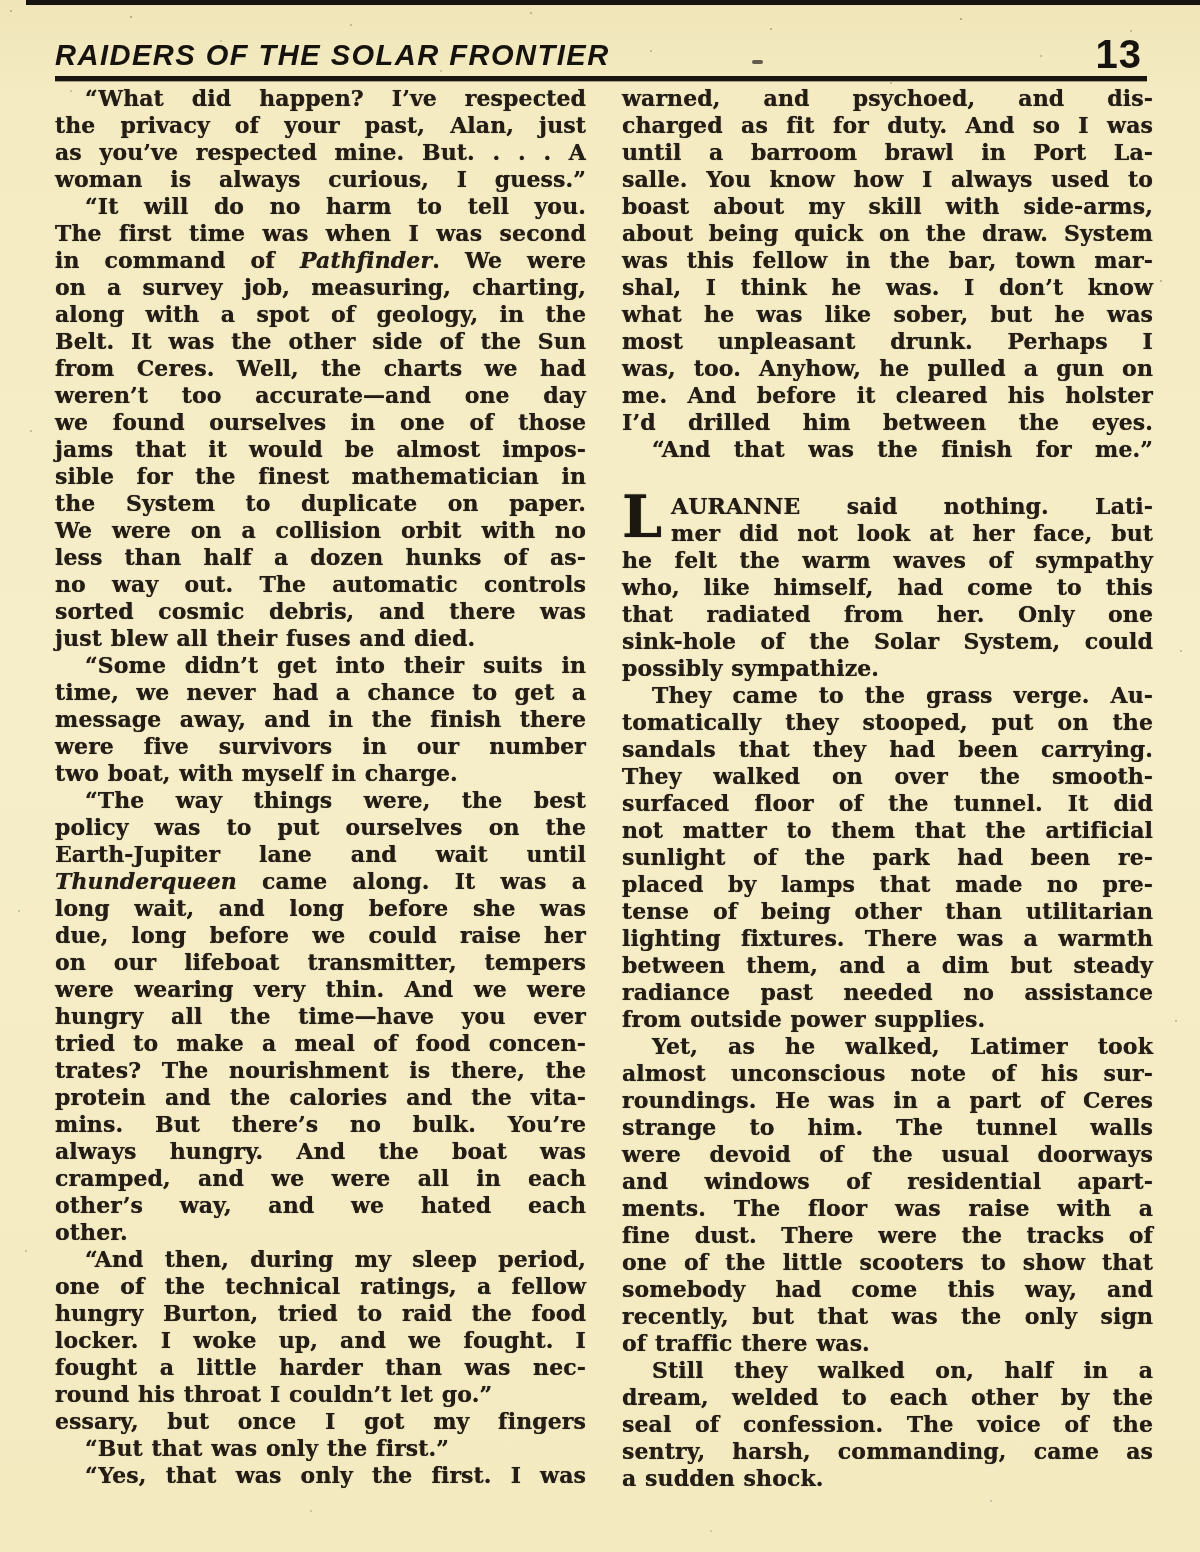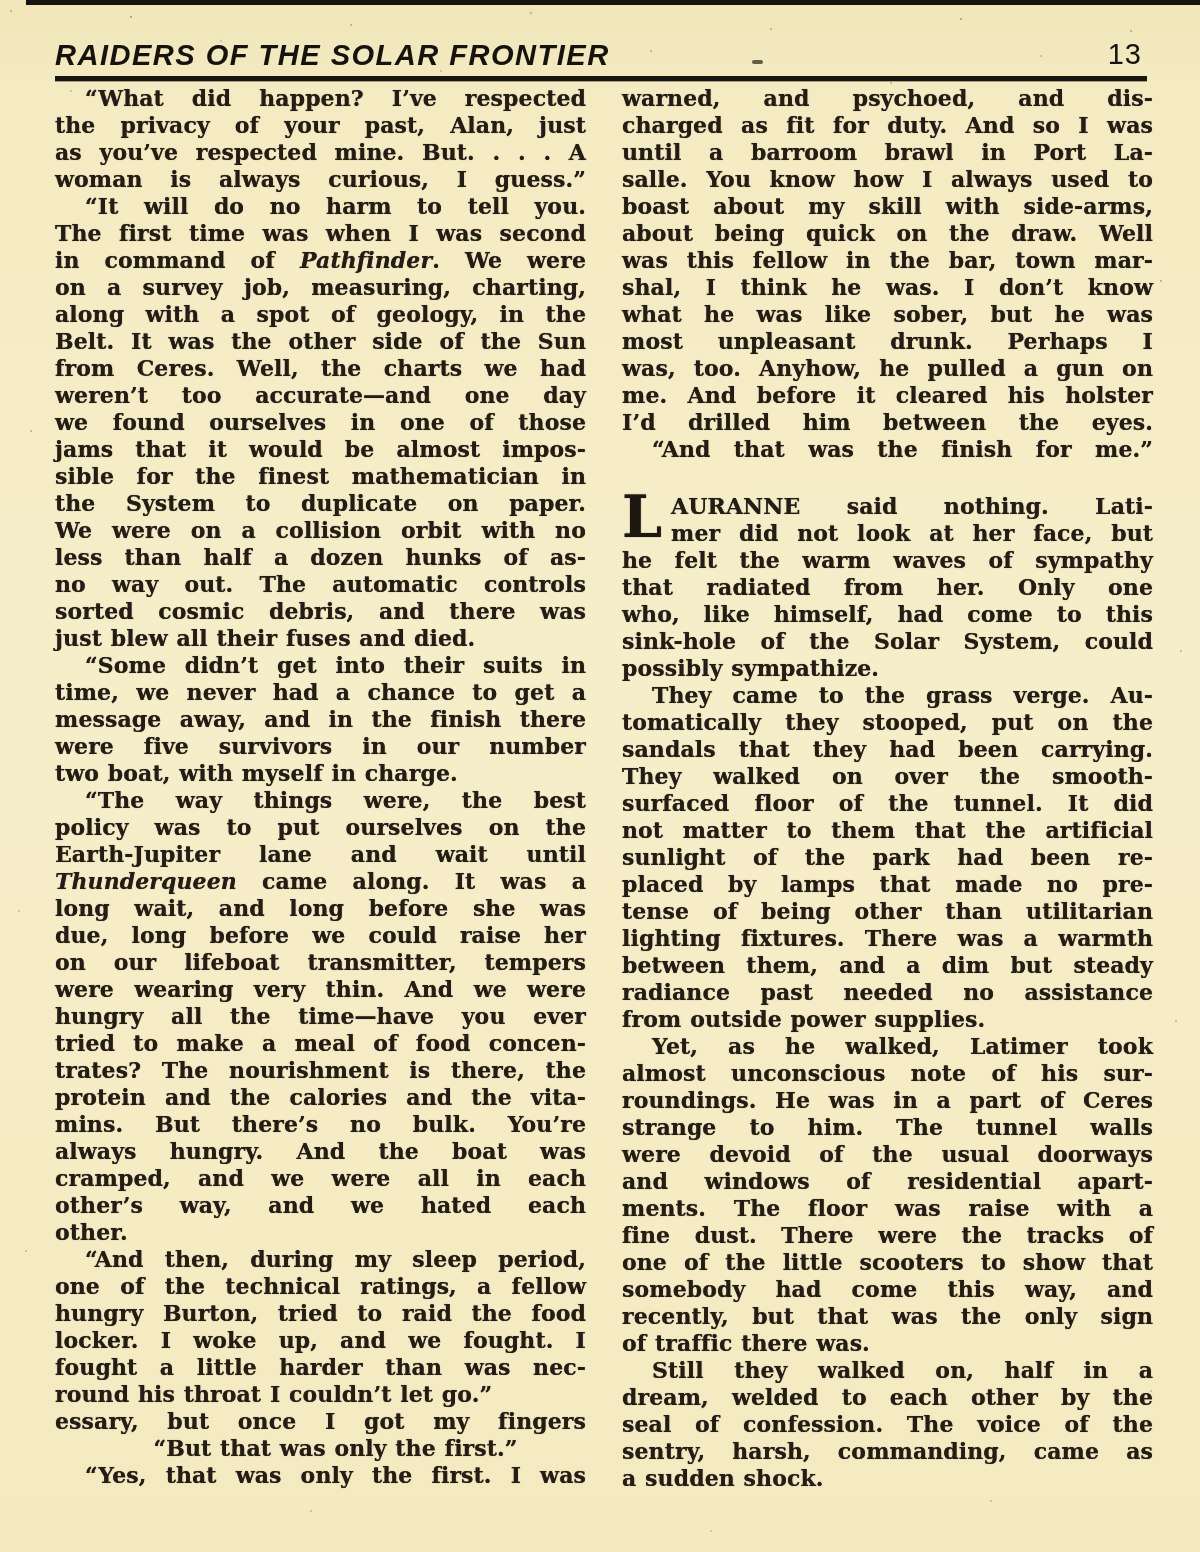--- a/index.html
+++ b/index.html
@@ -15,39 +15,39 @@
   
   .hdr{position:absolute;top:36px;left:55px;right:58px;height:34px;
        display:flex;justify-content:space-between;align-items:flex-end;}
   .hdr .title{
     font-family:"Liberation Sans","DejaVu Sans",sans-serif;
     font-style:italic;font-weight:bold;font-size:30px;line-height:30px;
     letter-spacing:1.5px;color:#16120e;transform:scale(.97,1);transform-origin:left bottom;
   }
   .hdr .pno{
     font-family:"Liberation Sans","DejaVu Sans",sans-serif;
-    font-weight:normal;font-size:29px;line-height:31px;color:#16120e;letter-spacing:1px;
+    font-weight:bold;font-size:40px;line-height:31px;color:#16120e;letter-spacing:1px;
   }
   .artifact{position:absolute;top:60px;left:752px;width:11px;height:4px;
             background:rgba(45,38,26,.72);border-radius:2px;}
   .rule{position:absolute;top:76px;left:55px;right:53px;height:5px;background:#191511;
         box-shadow:0 1px 0 rgba(25,21,17,.35);}
   
   .cols{position:absolute;top:85px;left:55px;right:47px;display:flex;gap:36px;}
   .col{flex:0 0 531px;width:531px;color:#241d16;}
   .para{margin:0;}
   .para.gap{margin-top:30px;}
   .line{
     font-size:22px;line-height:27px;height:27px;font-weight:700;
     letter-spacing:.1px;word-spacing:1px;white-space:normal;
     text-shadow:0 0 .7px rgba(40,32,22,.85);
     text-align:left;
   }
   .line.jl{text-align:justify;text-align-last:justify;}
-  .line.ind{text-indent:30px;text-align:center;}
+  .line.ind{text-indent:30px;}
   .dropcap{
     float:left;font-weight:700;font-size:57px;line-height:42px;
     padding:3px 9px 0 0;color:#1d1711;text-shadow:0 0 1px rgba(40,32,22,.9);
   }
   i{font-style:italic;}
   
   .noise{position:absolute;top:10px;left:10px;width:2px;height:2px;border-radius:50%;
     background:rgba(80,68,44,.4);
     box-shadow:
       120px 6px 0 rgba(70,60,40,.45), 340px 14px 0 rgba(70,60,40,.35),
@@ -145,39 +145,39 @@
           <div class="line jl ind">“Yes, that was only the first. I was</div>
         </div>
       </div>
     <div class="col">
         <div class="para">
           <div class="line jl">warned, and psychoed, and dis-</div>
           <div class="line jl">charged as fit for duty. And so I was</div>
           <div class="line jl">until a barroom brawl in Port La-</div>
           <div class="line jl">salle. You know how I always used to</div>
           <div class="line jl">boast about my skill with side-arms,</div>
-          <div class="line jl">about being quick on the draw. Well</div>
+          <div class="line jl">about being quick on the draw. System</div>
           <div class="line jl">was this fellow in the bar, town mar-</div>
           <div class="line jl">shal, I think he was. I don’t know</div>
           <div class="line jl">what he was like sober, but he was</div>
           <div class="line jl">most unpleasant drunk. Perhaps I</div>
           <div class="line jl">was, too. Anyhow, he pulled a gun on</div>
           <div class="line jl">me. And before it cleared his holster</div>
           <div class="line jl">I’d drilled him between the eyes.</div>
         </div>
         <div class="para">
           <div class="line jl ind">“And that was the finish for me.”</div>
         </div>
         <div class="para gap">
           <span class="dropcap">L</span>
           <div class="line jl">AURANNE said nothing. Lati-</div>
           <div class="line jl">mer did not look at her face, but</div>
           <div class="line jl">he felt the warm waves of sympathy</div>
+          <div class="line jl">who, like himself, had come to this</div>
           <div class="line jl">that radiated from her. Only one</div>
-          <div class="line jl">who, like himself, had come to this</div>
           <div class="line jl">sink-hole of the Solar System, could</div>
           <div class="line">possibly sympathize.</div>
         </div>
         <div class="para">
           <div class="line jl ind">They came to the grass verge. Au-</div>
           <div class="line jl">tomatically they stooped, put on the</div>
           <div class="line jl">sandals that they had been carrying.</div>
           <div class="line jl">They walked on over the smooth-</div>
           <div class="line jl">surfaced floor of the tunnel. It did</div>
           <div class="line jl">not matter to them that the artificial</div>

